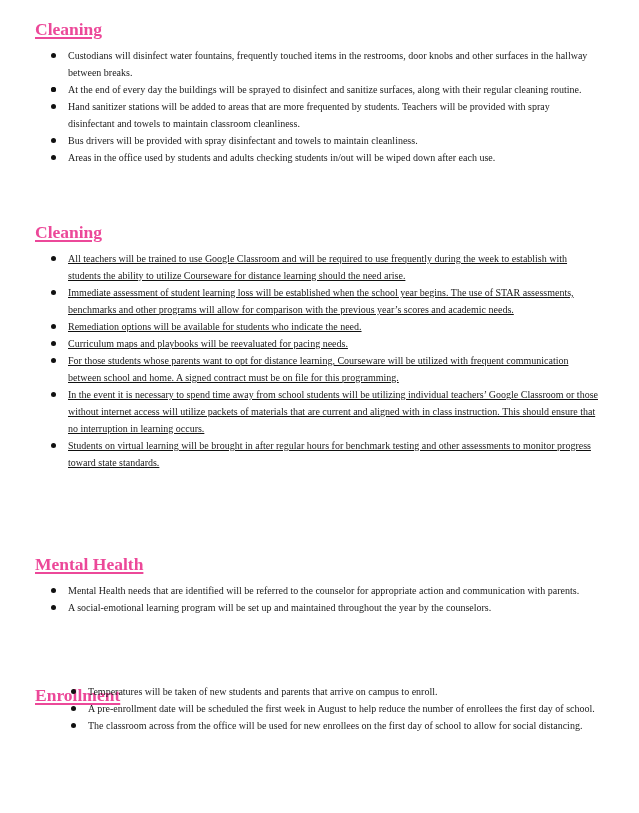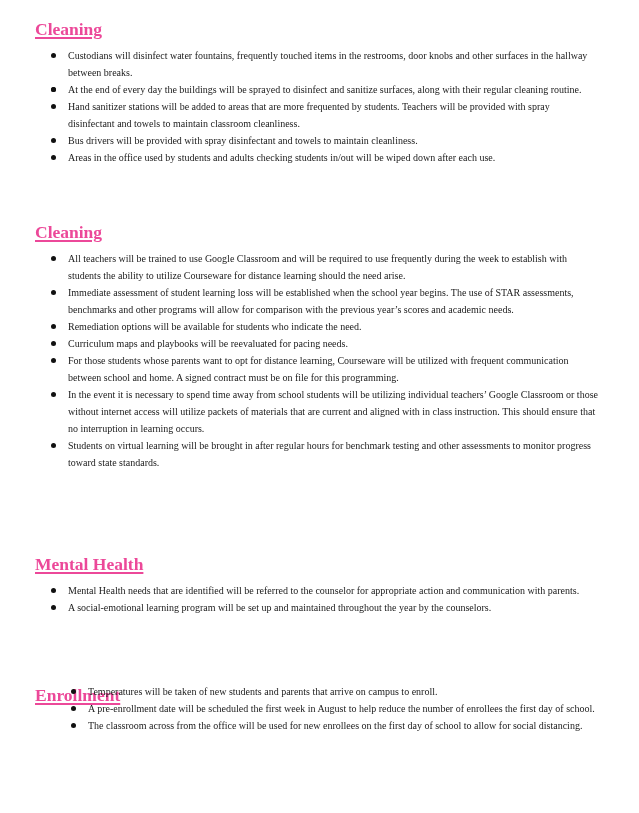--- a/index.html
+++ b/index.html
@@ -37,21 +37,21 @@
   <ul class="bullets" style="top:47px;">
     <li><span class="dot"></span><span>Custodians will disinfect water fountains, frequently touched items in the restrooms, door knobs and other surfaces in the hallway between breaks.</span></li>
     <li><span class="dot"></span></li>
     <li><span class="dot"></span><span>At the end of every day the buildings will be sprayed to disinfect and sanitize surfaces, along with their regular cleaning routine.</span></li>
     <li><span class="dot"></span><span>Hand sanitizer stations will be added to areas that are more frequented by students. Teachers will be provided with spray disinfectant and towels to maintain classroom cleanliness.</span></li>
     <li><span class="dot"></span><span>Bus drivers will be provided with spray disinfectant and towels to maintain cleanliness.</span></li>
     <li><span class="dot"></span><span>Areas in the office used by students and adults checking students in/out will be wiped down after each use.</span></li>
   </ul>
 
   <h2 class="heading" style="top:218px;">Cleaning</h2>
-  <ul class="bullets" style="top:250px;">
+  <ul class="bullets" style="top:250px;text-decoration:underline;">
     <li><span class="dot"></span><span>All teachers will be trained to use Google Classroom and will be required to use frequently during the week to establish with students the ability to utilize Courseware for distance learning should the need arise.</span></li>
     <li><span class="dot"></span><span>Immediate assessment of student learning loss will be established when the school year begins.  The use of STAR assessments, benchmarks and other programs will allow for comparison with the previous year’s scores and academic needs.</span></li>
     <li><span class="dot"></span><span>Remediation options will be available for students who indicate the need.</span></li>
     <li><span class="dot"></span><span>Curriculum maps and playbooks will be reevaluated for pacing needs.</span></li>
     <li><span class="dot"></span><span>For those students whose parents want to opt for distance learning, Courseware will be utilized with frequent communication between school and home. A signed contract must be on file for this programming.</span></li>
     <li><span class="dot"></span><span>In the event it is necessary to spend time away from school students will be utilizing individual teachers’ Google Classroom or those without internet access will utilize packets of materials that are current and aligned with in class instruction. This should ensure that no interruption in learning occurs.</span></li>
     <li><span class="dot"></span><span>Students on virtual learning will be brought in after regular hours for benchmark testing and other assessments to monitor progress toward state standards.</span></li>
   </ul>
 
   <h2 class="heading" style="top:550px;">Mental Health</h2>

